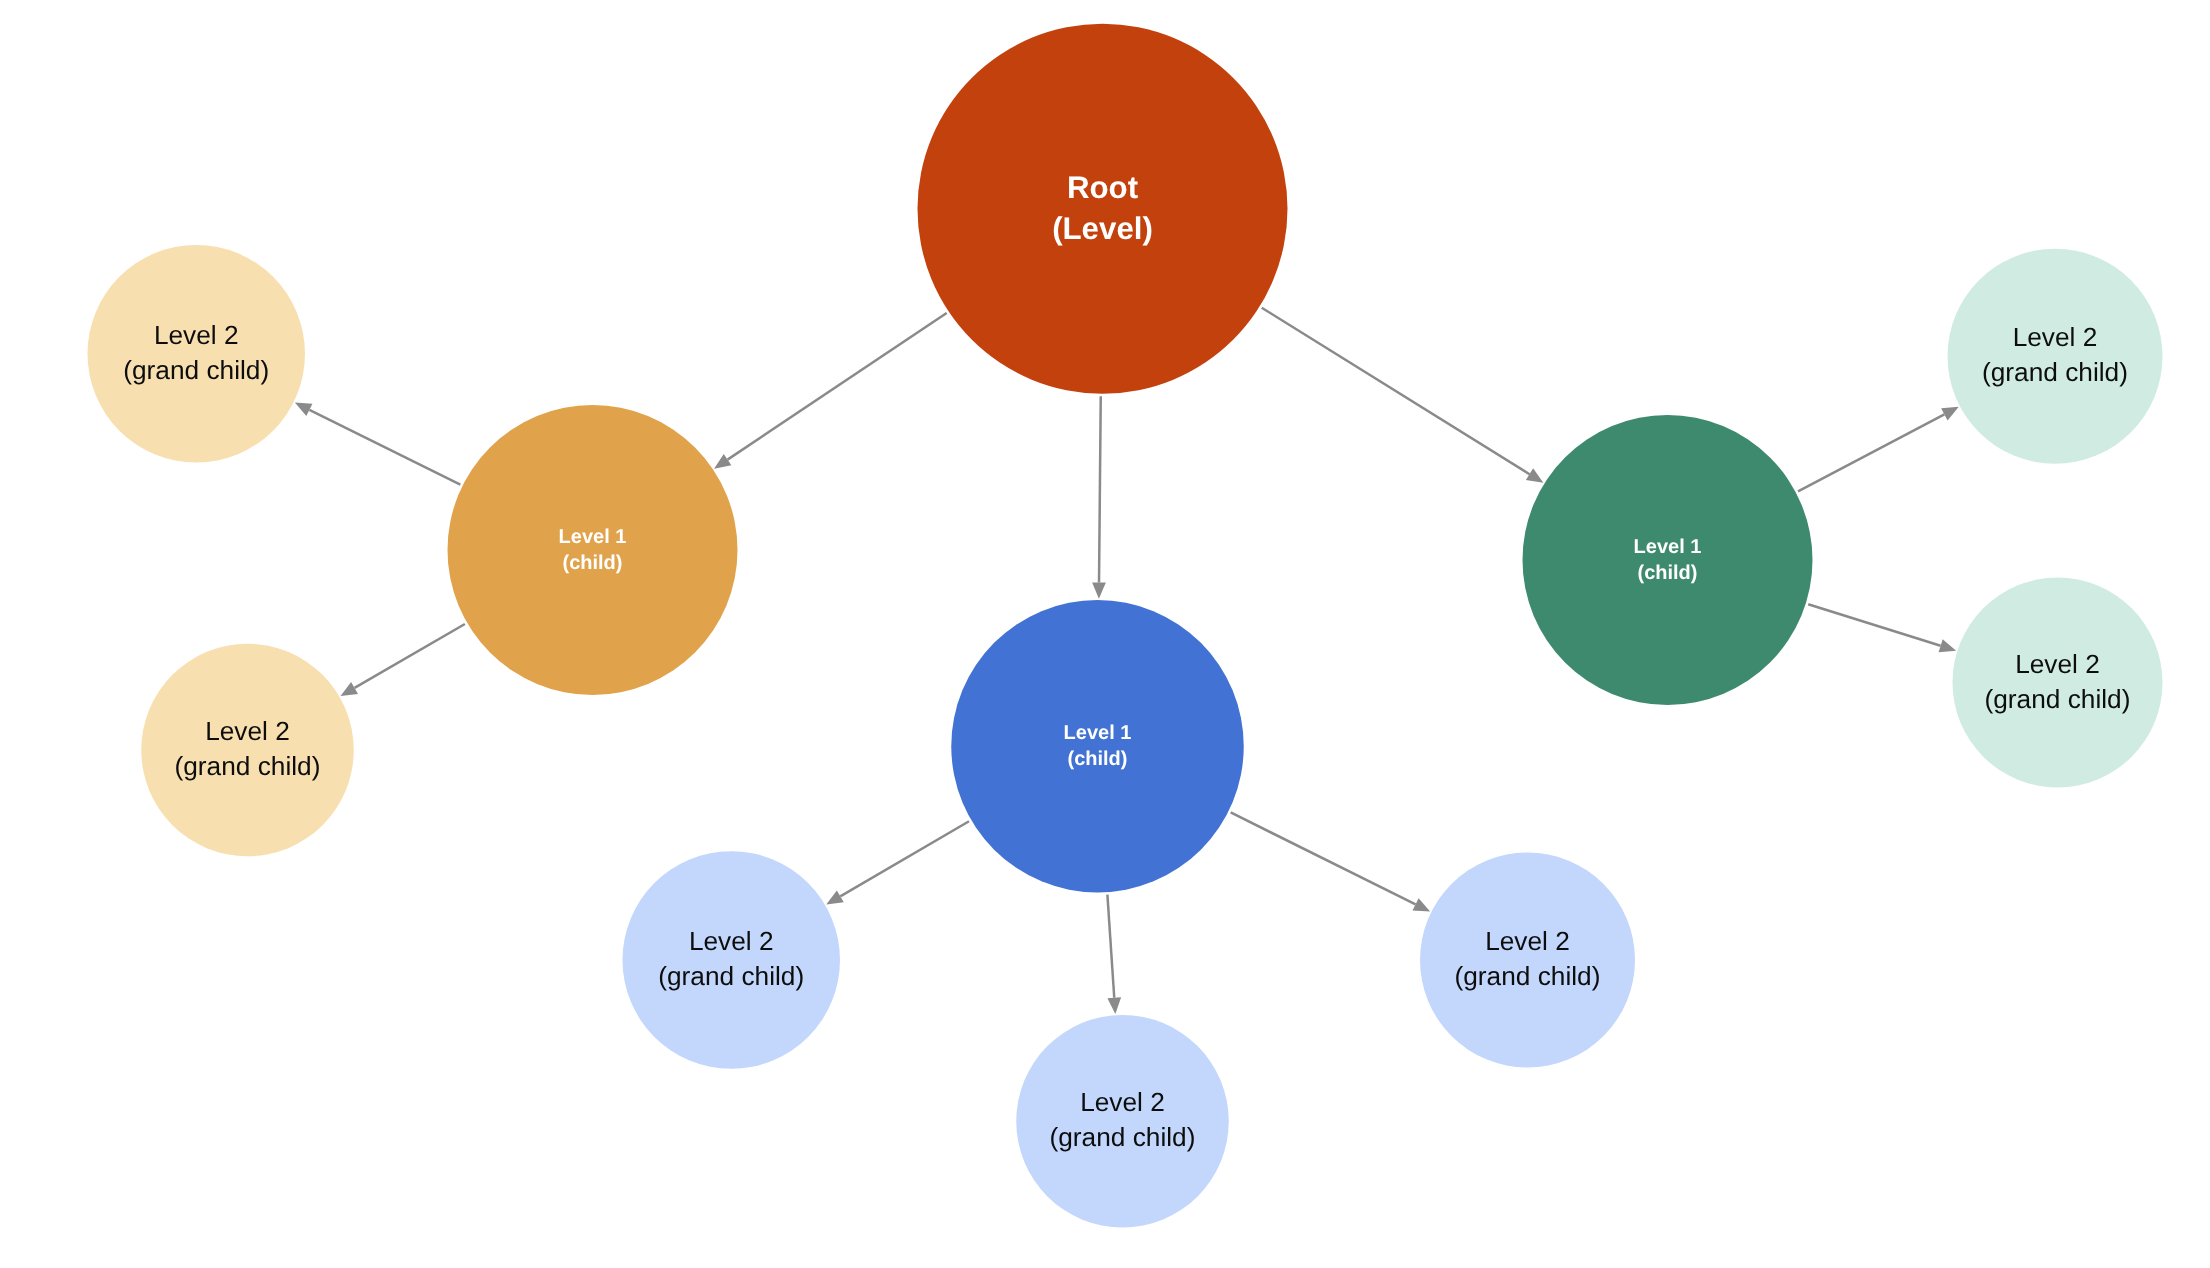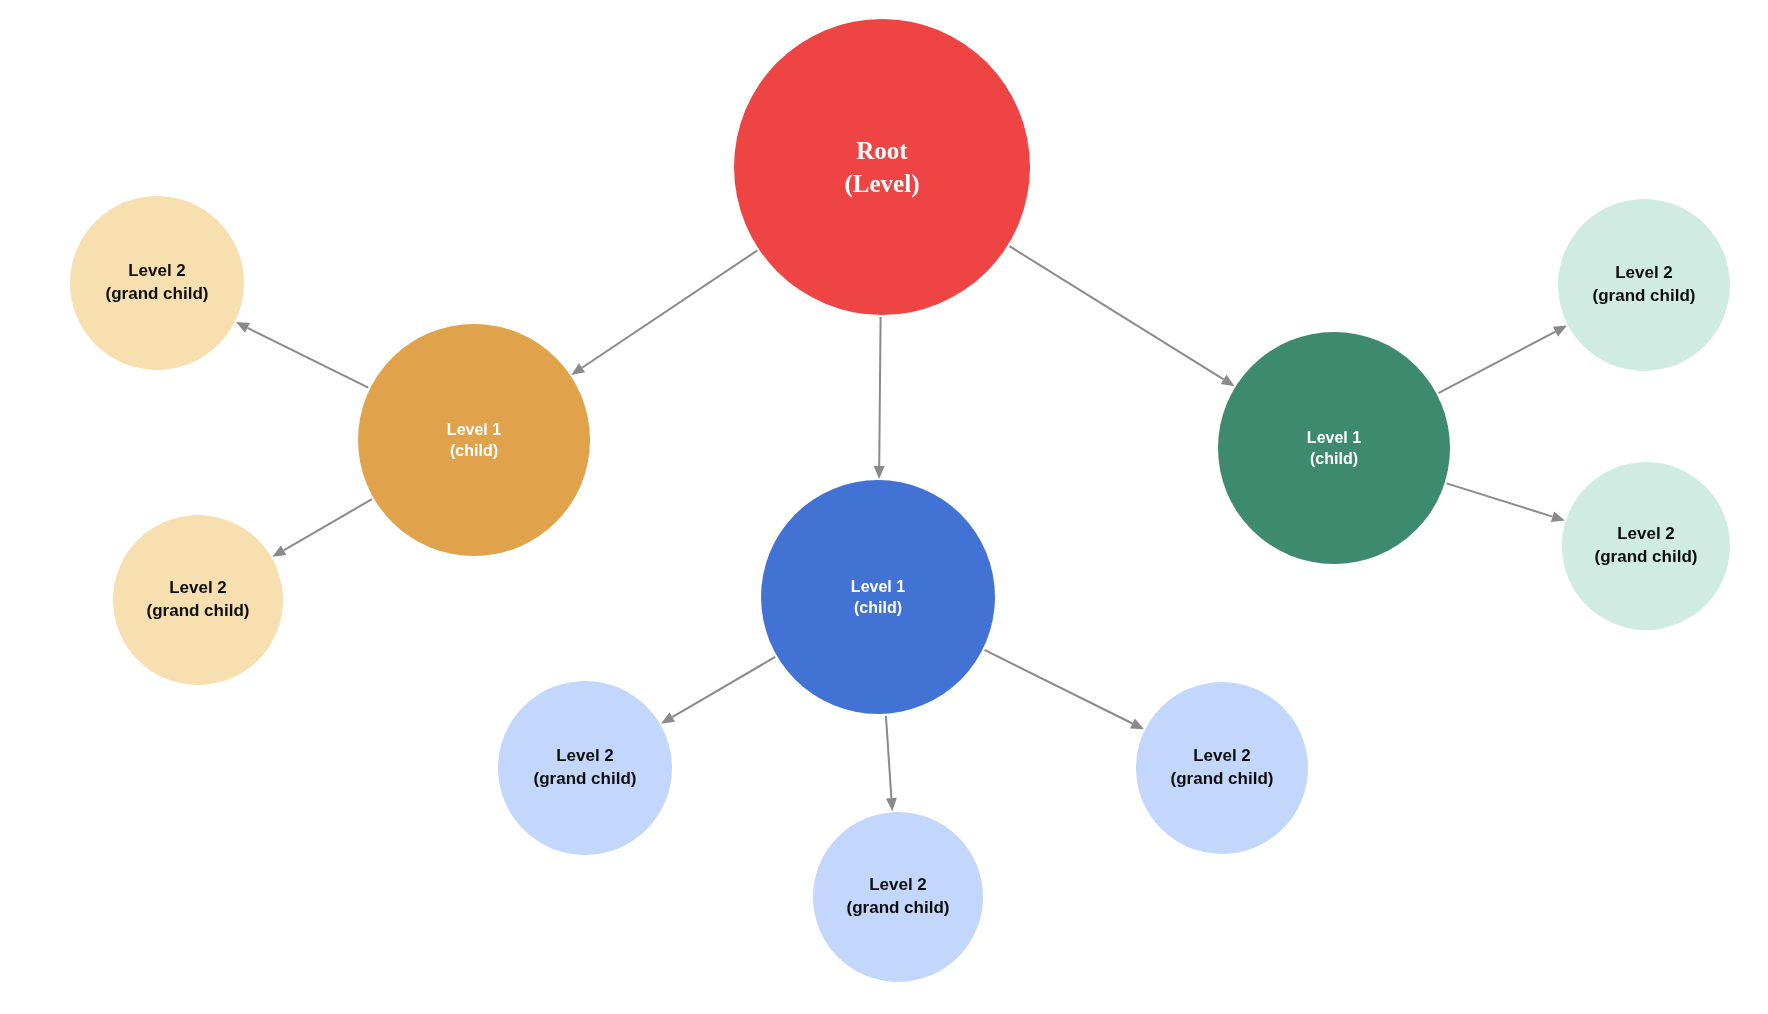--- a/index.html
+++ b/index.html
@@ -43,22 +43,22 @@
     font-size: 25px;
     font-weight: bold;
     color: #ffffff;
   }
   .node-level1 {
     font-size: 16px;
     font-weight: bold;
     color: #ffffff;
   }
   .node-level2 {
-    font-size: 17px;
-    font-weight: bold;
+    font-size: 21px;
+    font-weight: normal;
     color: #0d0d0d;
   }
 </style>
 </head>
 <body>
 
 <div id="diagram-canvas">
   <svg id="edge-layer" viewBox="0 0 1768 1014">
       <g>
         <line x1="757.33" y1="250.42" x2="582.04" y2="367.71" stroke="#8a8a8a" stroke-width="2" stroke-linecap="butt"></line>
@@ -95,21 +95,21 @@
       <g>
         <line x1="1438.44" y1="393.08" x2="1555.49" y2="331.54" stroke="#8a8a8a" stroke-width="2" stroke-linecap="butt"></line>
         <polygon points="1567.00,325.49 1558.05,336.41 1552.93,326.67" fill="#8a8a8a"></polygon>
       </g>
       <g>
         <line x1="1446.58" y1="483.36" x2="1552.50" y2="516.63" stroke="#8a8a8a" stroke-width="2" stroke-linecap="butt"></line>
         <polygon points="1564.91,520.53 1550.86,521.88 1554.15,511.39" fill="#8a8a8a"></polygon>
       </g>
     </svg>
   <div id="node-layer">
-      <div class="node node-root" style="left: 734px; top: 19px; width: 296px; height: 296px; background: #ef4444; font-family: Liberation Serif, serif;">
+      <div class="node node-root" style="left: 734px; top: 19px; width: 296px; height: 296px; background: #c2410c;">
         <span class="line">Root</span>
         <span class="line">(Level)</span>
       </div>
       <div class="node node-level1" style="left: 358px; top: 324px; width: 232px; height: 232px; background: rgb(224, 162, 74);">
         <span class="line">Level 1</span>
         <span class="line">(child)</span>
       </div>
       <div class="node node-level1" style="left: 761px; top: 480px; width: 234px; height: 234px; background: rgb(66, 114, 212);">
         <span class="line">Level 1</span>
         <span class="line">(child)</span>

